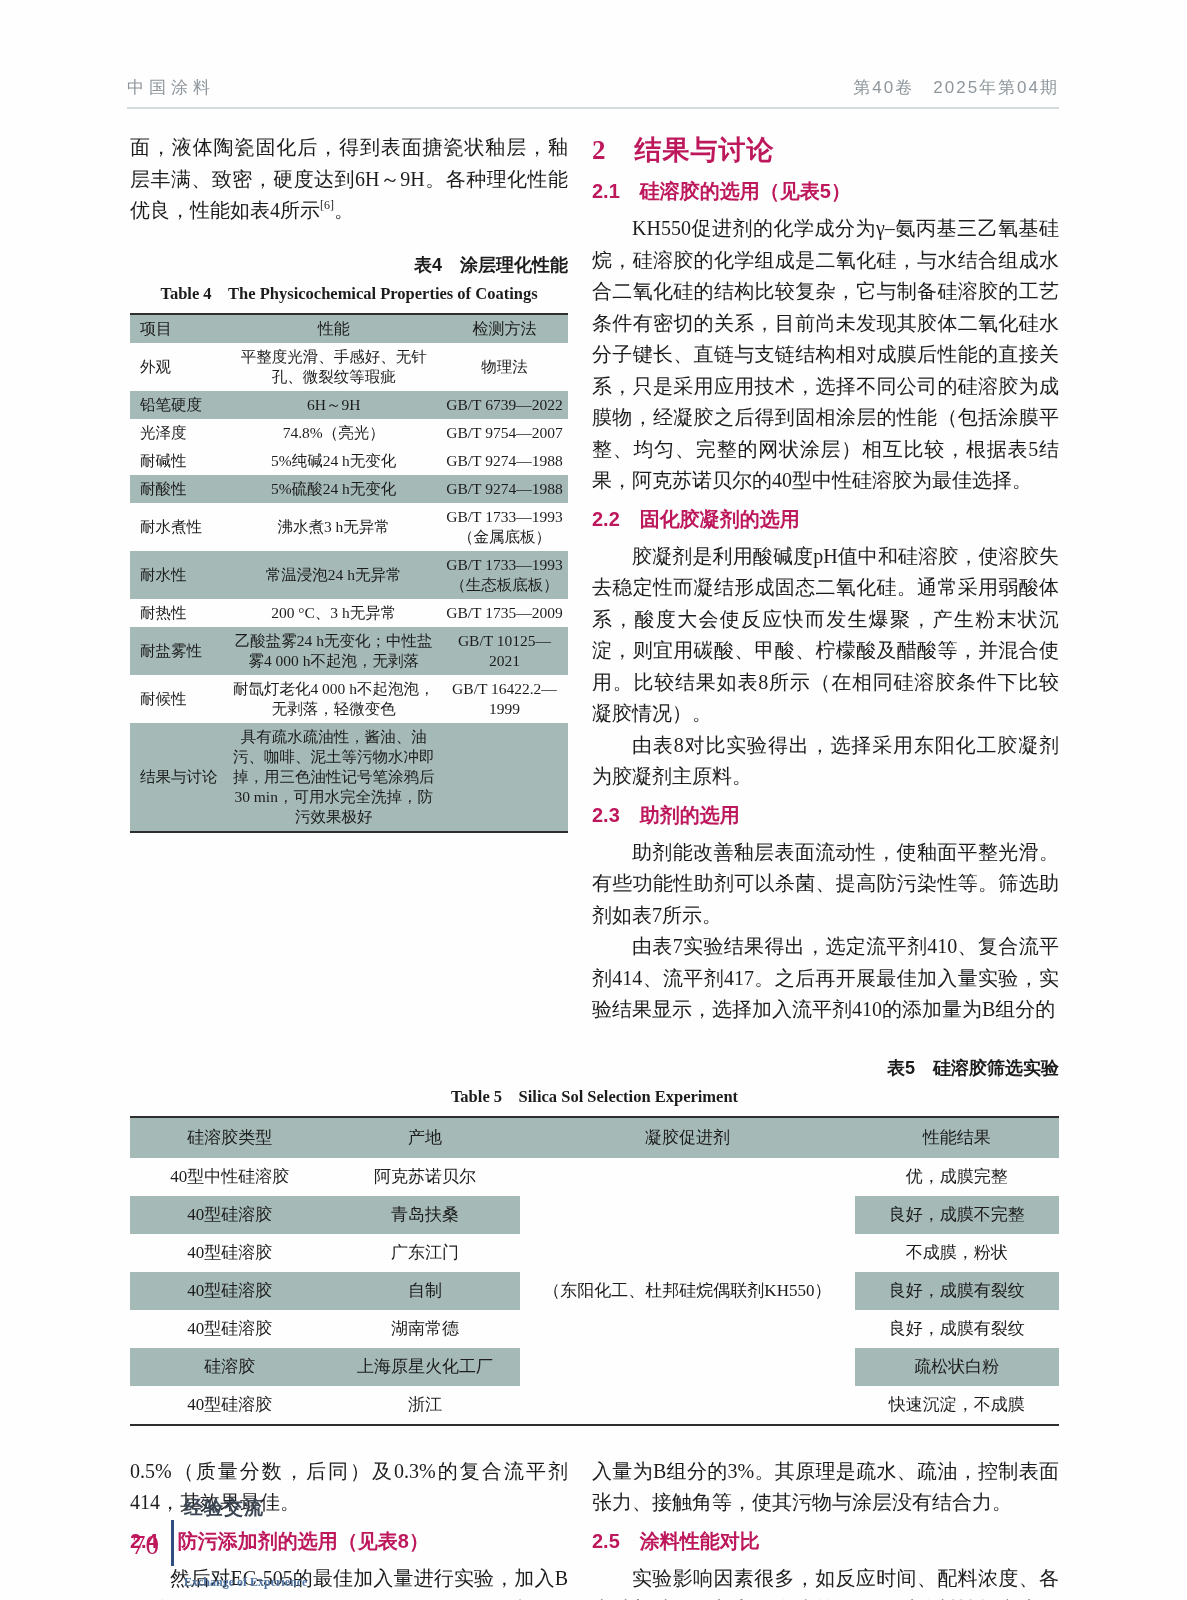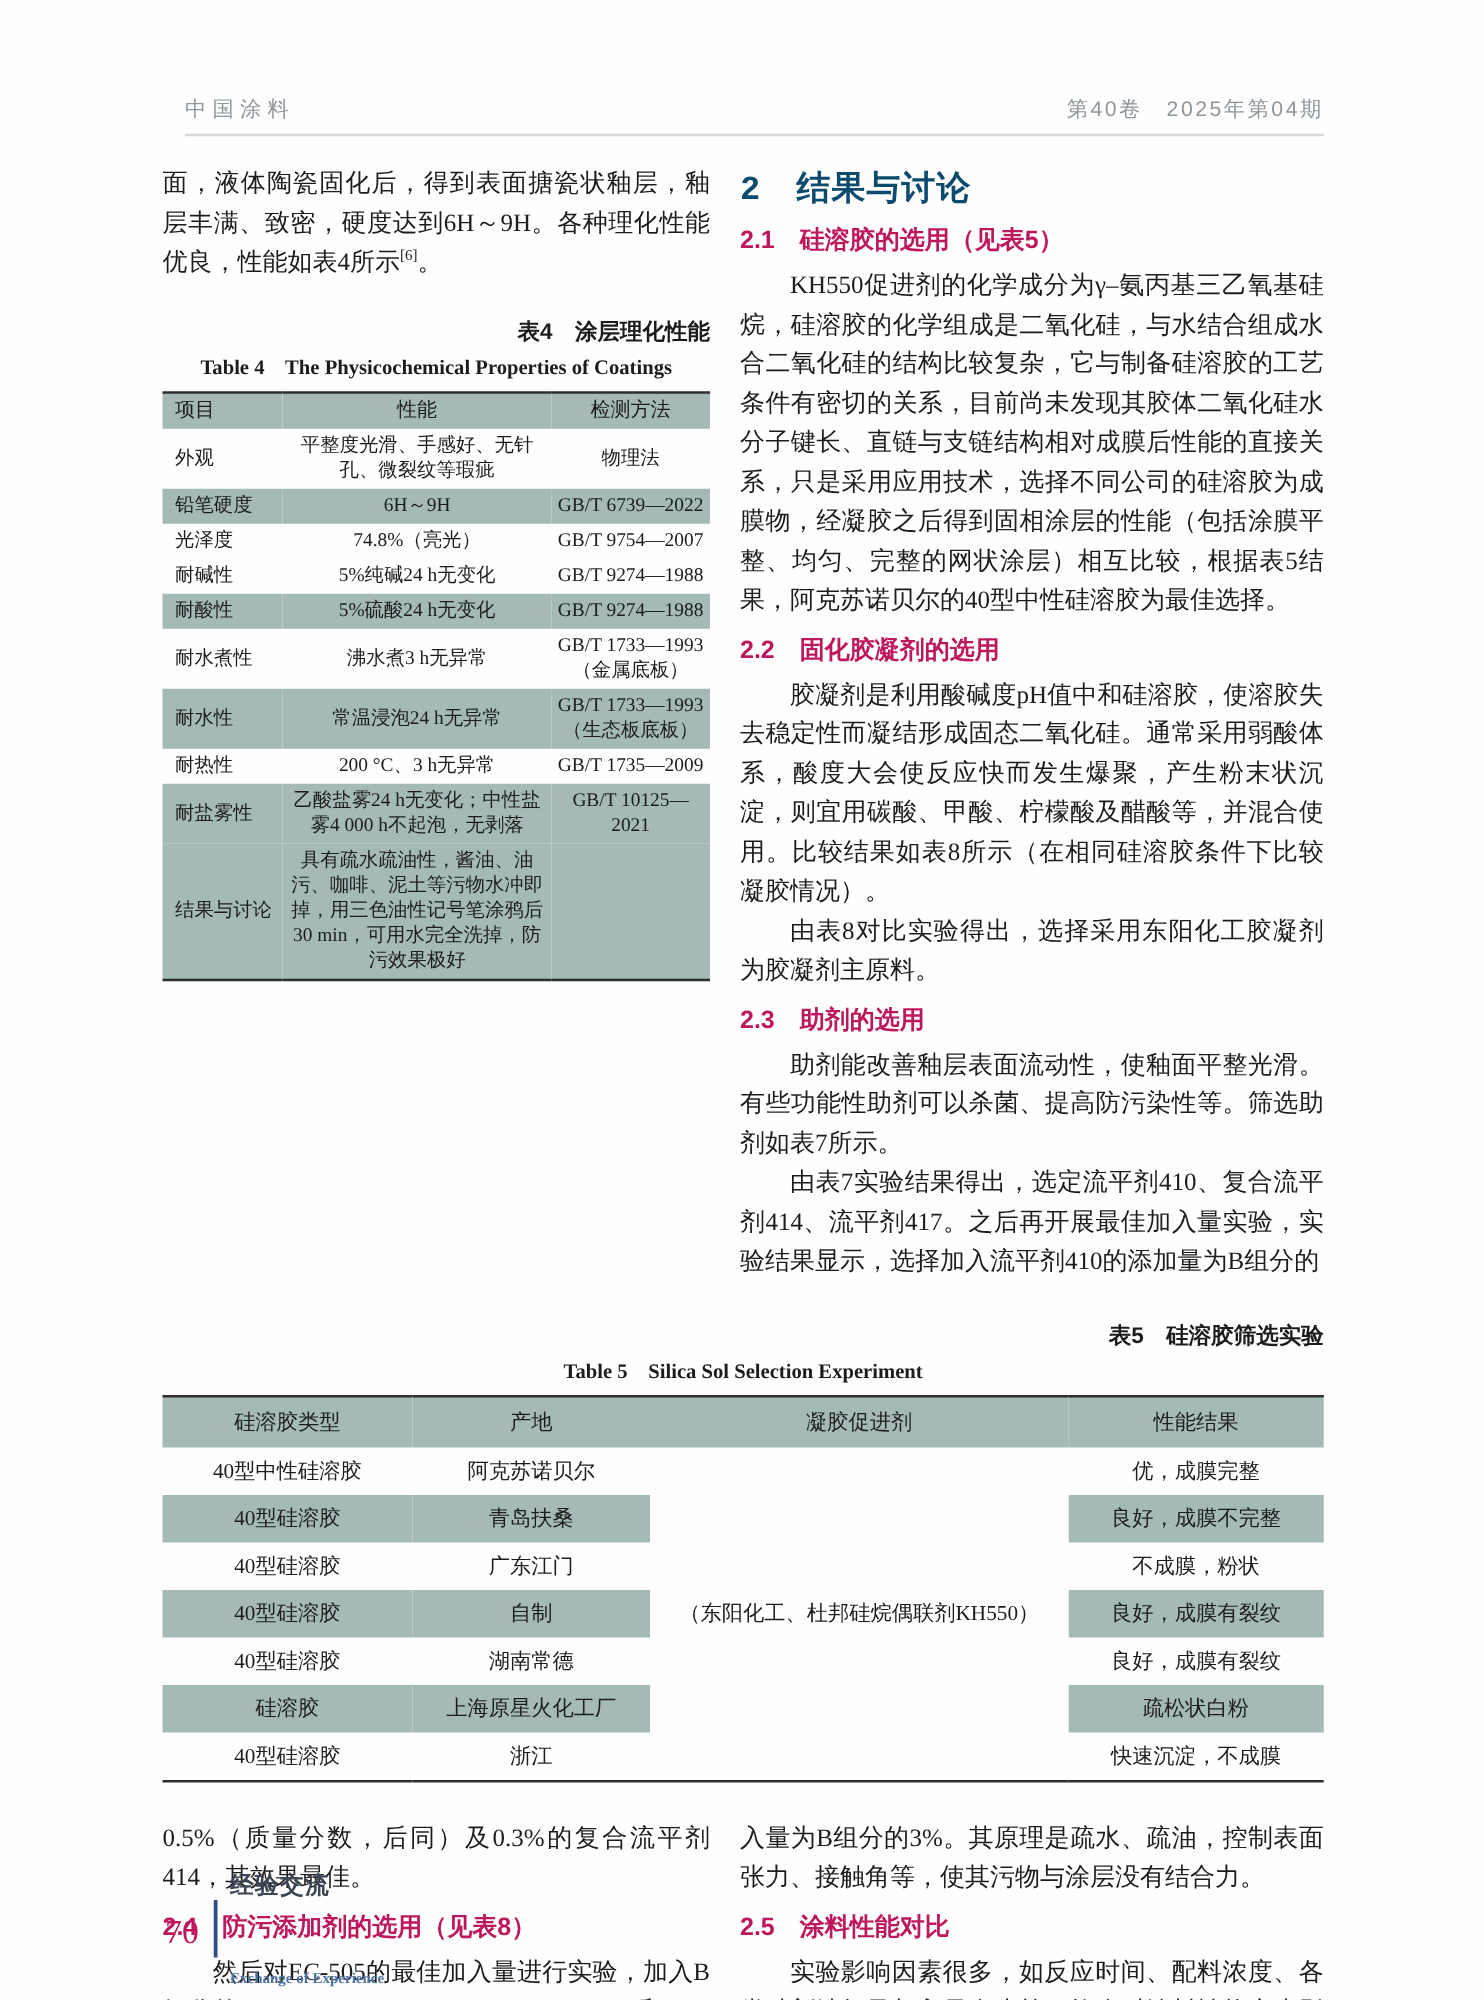--- a/index.html
+++ b/index.html
@@ -6,21 +6,21 @@
   .page{
     position:relative;
     width:1187px;height:1600px;
     background:#fefefe;
     overflow:hidden;
     font-family:"Liberation Serif","DejaVu Serif",serif;
     color:#1c1c1c;
   }
   
   .runhead{
-    position:absolute;left:148px;right:128px;top:76px;
+    position:absolute;left:127px;right:128px;top:76px;
     display:flex;justify-content:space-between;align-items:flex-end;
     padding-bottom:8px;
     border-bottom:2px solid #d4d9db;
     font-family:"Liberation Sans","DejaVu Sans",sans-serif;
     font-size:17px;color:#8e969c;
   }
   .runhead .jname{letter-spacing:5px;}
   .runhead .jissue{letter-spacing:2px;}
   
   .content{position:absolute;left:130px;right:128px;top:132px;}
@@ -28,22 +28,22 @@
   .col-l{width:438px;flex:0 0 438px;}
   .col-r{flex:1;min-width:0;}
   p.body{
     margin:0;font-size:20px;line-height:31.5px;text-align:justify;
     text-justify:inter-ideograph;
   }
   p.body.indent{text-indent:2em;}
   sup{font-size:12px;line-height:0;}
   h2.sec{
     margin:0 0 10px 0;
-    font-family:Liberation Mono, monospace;
-    font-size:27px;font-weight:bold;color:#0c4a6e;letter-spacing:1px;
+    font-family:Liberation Serif, serif;
+    font-size:27px;font-weight:bold;color:#be185d;letter-spacing:1px;
   }
   h3.sub{
     margin:9px 0 8px 0;
     font-family:"Liberation Sans","DejaVu Sans",sans-serif;
     font-size:20px;font-weight:bold;color:#be185d;
   }
   
   .tblock{margin-top:26px;}
   .tcap-cn{
     text-align:right;font-family:"Liberation Sans","DejaVu Sans",sans-serif;
@@ -159,20 +159,25 @@
                 </tr>
             <tr>
                   <td class="item">耐热性</td>
                   <td>200 °C、3 h无异常</td>
                   <td>GB/T 1735—2009</td>
                 </tr>
             <tr class="alt">
                   <td class="item">耐盐雾性</td>
                   <td>乙酸盐雾24 h无变化；中性盐雾4 000 h不起泡，无剥落</td>
                   <td>GB/T 10125—2021</td>
+                </tr>
+            <tr>
+                  <td class="item">耐候性</td>
+                  <td>耐氙灯老化4 000 h不起泡泡，无剥落，轻微变色</td>
+                  <td>GB/T 16422.2—1999</td>
                 </tr>
             <tr class="alt">
                   <td class="item">结果与讨论</td>
                   <td>具有疏水疏油性，酱油、油污、咖啡、泥土等污物水冲即掉，用三色油性记号笔涂鸦后30 min，可用水完全洗掉，防污效果极好</td>
                   <td></td>
                 </tr>
           </tbody>
             </table>
         </div>
       </div>

